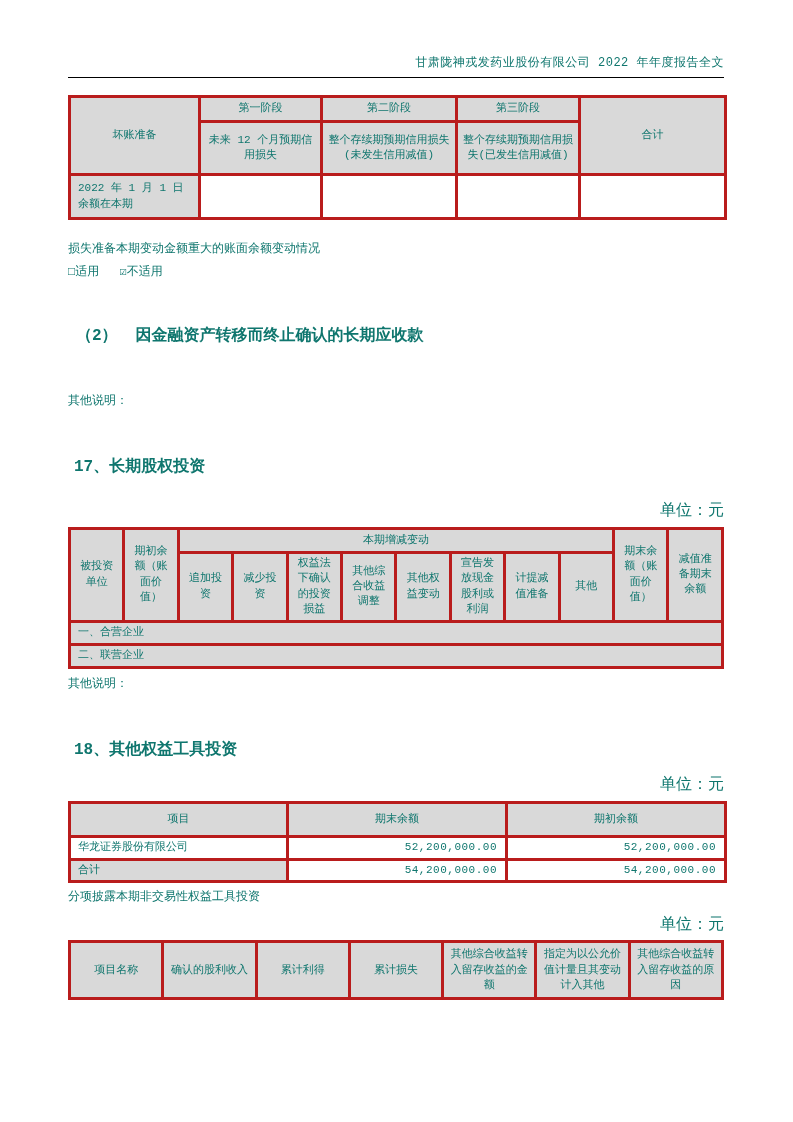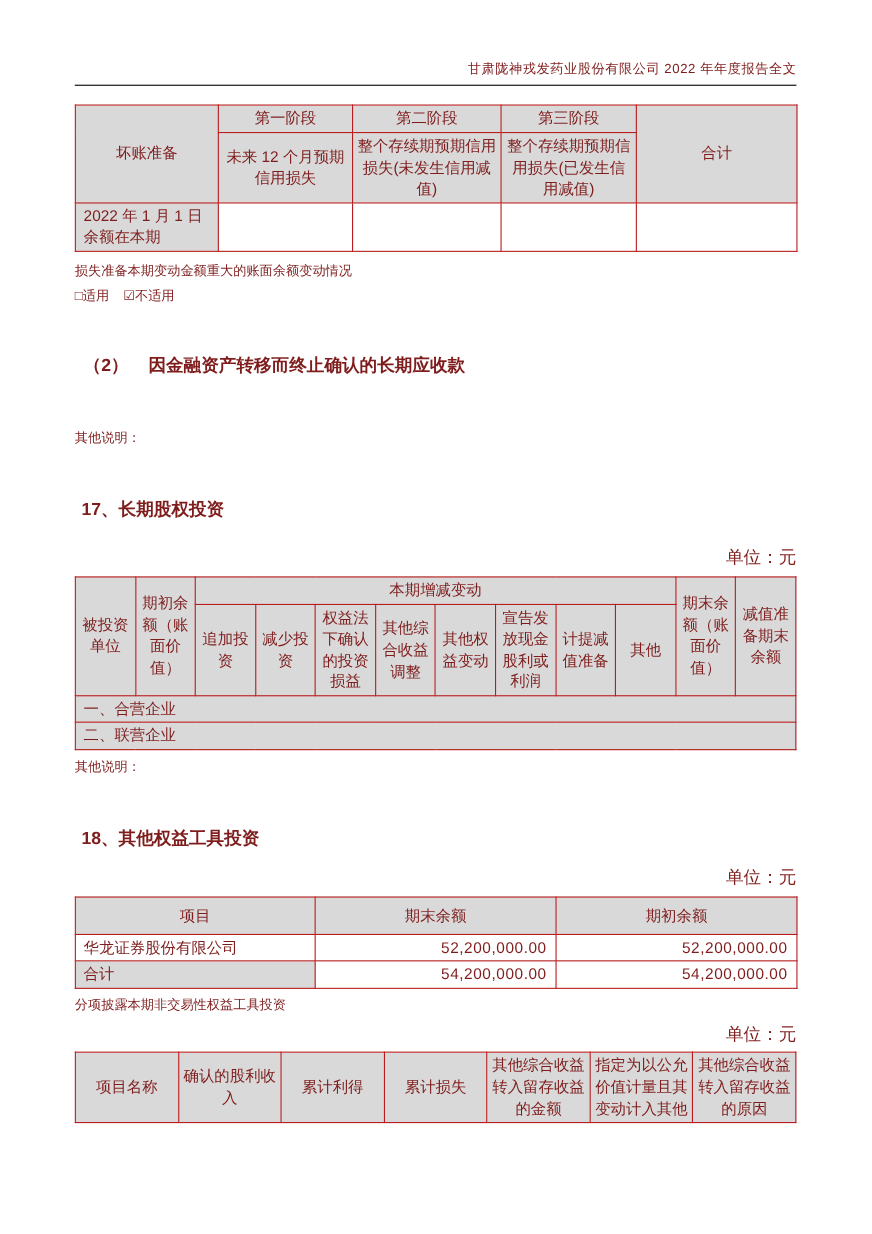--- a/index.html
+++ b/index.html
@@ -2,53 +2,53 @@
 <html lang="zh"><head>
 <meta charset="utf-8">
 <style>
   * { margin:0; padding:0; box-sizing:border-box; }
   html,body { background:#ffffff; }
   .page {
     position:relative;
     width:793px; height:1122px;
     margin:0 auto;
     background:#ffffff;
-    color:#7f1d1d;
-    font-family:Liberation Sans, sans-serif;
+    color:#0f766e;
+    font-family:Liberation Mono, monospace;
     font-size:12px;
     padding:54px 69px 0 68px;
     overflow:hidden;
   }
   .doc-header {
     text-align:right;
     font-size:12px;
     letter-spacing:.5px;
     padding-bottom:6px;
     border-bottom:1px solid #000;
   }
   table.tbl {
     border-collapse:collapse;
     width:100%;
     table-layout:fixed;
     border:1.5px solid #000;
   }
   table.tbl td {
-    border:1px solid #b91c1c;
-    font-size:14px;
+    border:3px solid #b91c1c;
+    font-size:11px;
     line-height:1.4;
     padding:2px 4px;
     vertical-align:middle;
     word-break:break-all;
   }
   .c  { text-align:center; }
   .l  { text-align:left; padding-left:7px !important; }
   .num{ text-align:right; padding-right:8px !important; letter-spacing:.5px; }
   .gray { background:#d9d9d9; }
   .note { font-size:12px; line-height:1.2; }
-  .mt-note1 { margin-top:10px; }
+  .mt-note1 { margin-top:22px; }
   .mt-note2 { margin-top:9px; }
   .sec-head {
     font-weight:bold;
     font-size:16px;
     line-height:1.15;
     padding-left:8px;
   }
   .sec-head .sec-num { display:inline-block; margin-right:18px; }
   .sec2 { margin-top:47px; }
   .sec3 { margin-top:62px; }

